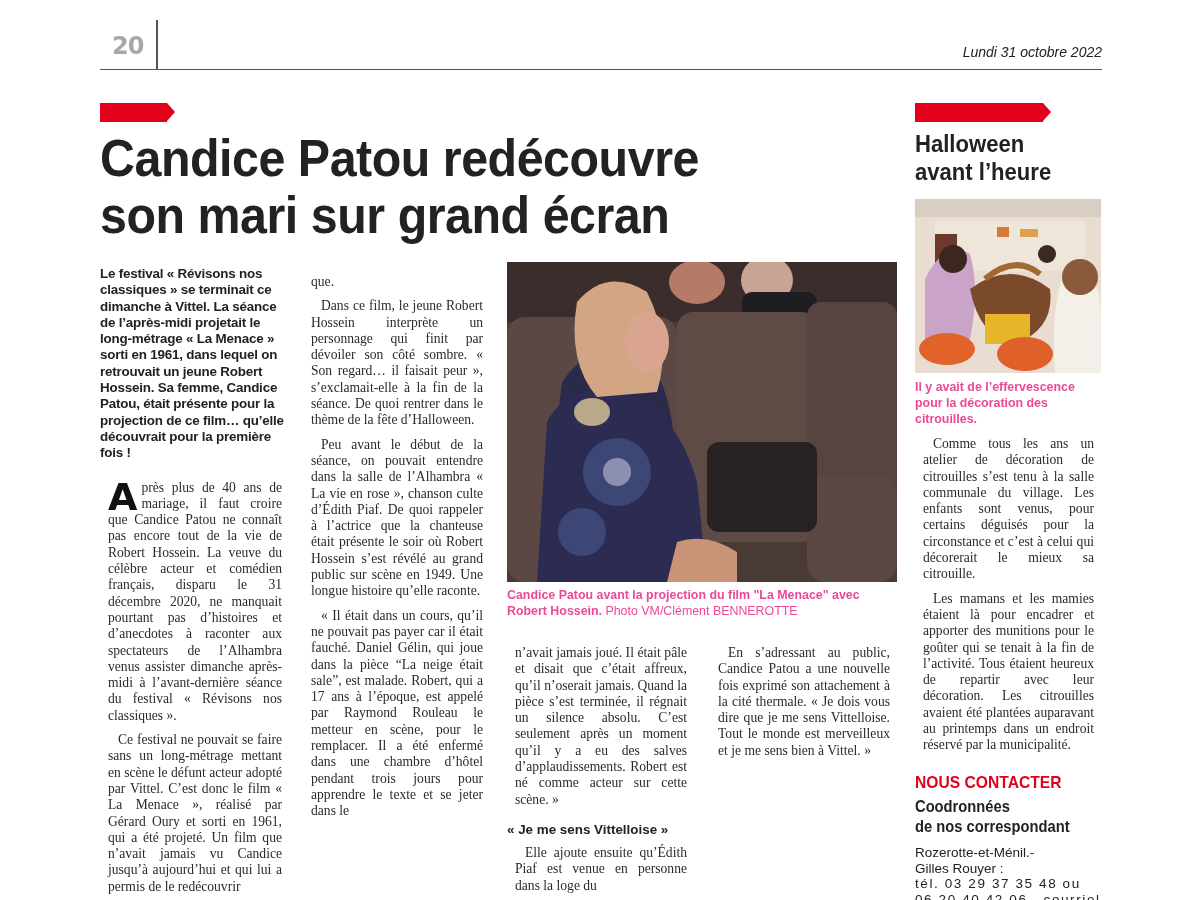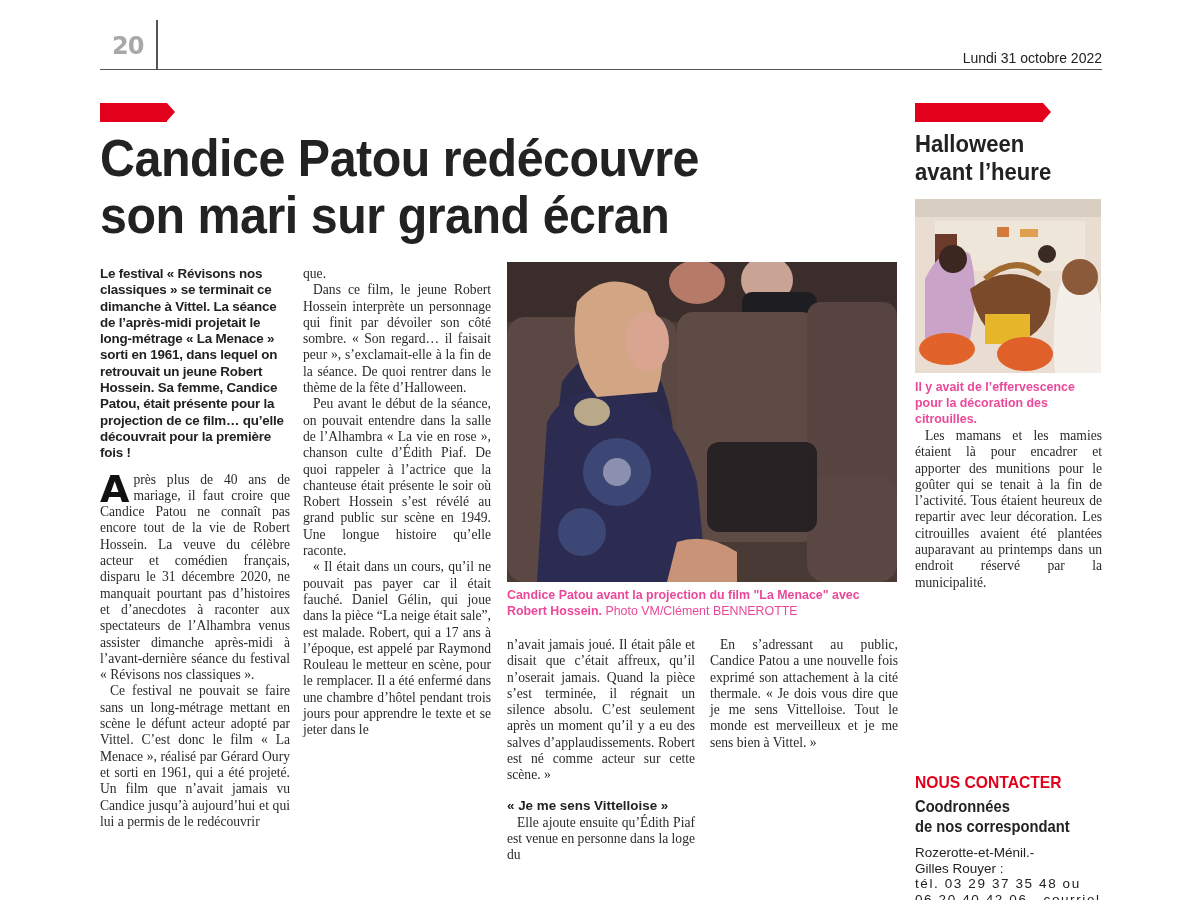--- a/index.html
+++ b/index.html
@@ -3,29 +3,29 @@
 <meta charset="utf-8">
 <style>
   * { box-sizing: border-box; margin: 0; padding: 0; }
   html, body { width: 1200px; height: 900px; overflow: hidden; background: #ffffff; }
   body { position: relative; font-family: "Liberation Serif", "DejaVu Serif", serif; color: #222; }
 
   .page-header { position: absolute; left: 100px; top: 20px; width: 1002px; height: 50px; border-bottom: 1.5px solid #555; }
   .page-num { position: absolute; left: 12px; top: 12px; font-family: "DejaVu Sans", sans-serif; font-weight: bold; font-size: 24px; color: #a8a8a8; letter-spacing: -1px; }
   .header-sep { position: absolute; left: 56px; top: 0; width: 1.5px; height: 50px; background: #555; }
   .section-title { position: absolute; left: 66px; top: 11px; font-family: "DejaVu Sans", sans-serif; font-weight: bold; font-size: 25px; color: #111; letter-spacing: 0.5px; }
-  .header-date { position: absolute; right: 0; top: 24px; font-family: "Liberation Sans", sans-serif; font-size: 14px; color: #222; margin-top: 6px; }
+  .header-date { position: absolute; right: 0; top: 24px; font-family: "Liberation Sans", sans-serif; font-style: italic; font-size: 14px; color: #222; }
 
   .kicker { position: absolute; height: 19px; background: #e2001a; color: #fff; font-family: "Liberation Sans", sans-serif; font-weight: bold; font-size: 15px; line-height: 19px; padding: 14px 6px 0 6px; letter-spacing: 0.5px; }
   .kicker::after { content: ""; position: absolute; right: -8px; top: 0; border-top: 9.5px solid transparent; border-bottom: 9.5px solid transparent; border-left: 8px solid #e2001a; }
 
   .main-title { position: absolute; left: 100px; top: 130px; width: 780px; font-family: "Liberation Sans", sans-serif; font-weight: bold; font-size: 52px; line-height: 57px; color: #222; letter-spacing: -0.5px; transform: scaleX(0.93); transform-origin: left top; }
 
   .col { position: absolute; font-size: 13.6px; line-height: 16.3px; text-align: justify; color: #2a2a2a; }
-  .col p { margin: 0; text-indent: 10px; }
+  .col p { margin: 8px; text-indent: 10px; }
   .col p.noindent { text-indent: 0; }
   .chapo { font-family: "Liberation Sans", sans-serif; font-weight: bold; font-size: 13.4px; line-height: 16.3px; color: #222; text-align: left; letter-spacing: -0.2px; }
   .subhead { font-family: "Liberation Sans", sans-serif; font-weight: bold; font-size: 13.4px; line-height: 15px; color: #222; text-align: left; margin: 14px 0 2px 0; }
   .dropcap { float: left; font-family: "DejaVu Sans", sans-serif; font-weight: bold; font-size: 38px; line-height: 30px; margin: 2px 4px 0 0; color: #111; }
 
   .photo { position: absolute; overflow: hidden; }
   .caption { position: absolute; font-family: "Liberation Sans", sans-serif; font-size: 12.4px; line-height: 16px; color: #ec4899; }
   .caption b { font-weight: bold; }
 
   .side-title { position: absolute; left: 915px; top: 130px; font-family: "Liberation Sans", sans-serif; font-weight: bold; font-size: 24px; line-height: 28px; color: #222; transform: scaleX(0.92); transform-origin: left top; }
@@ -124,20 +124,21 @@
     <ellipse cx="32" cy="150" rx="28" ry="16" fill="#e2632a"></ellipse>
     <ellipse cx="110" cy="155" rx="28" ry="17" fill="#e0602a"></ellipse>
     <path d="M150 70 Q185 60 186 120 L186 174 L140 174 Q135 110 150 70 Z" fill="#f4efe8"></path>
     <circle cx="165" cy="78" r="18" fill="#8a5a3a"></circle>
     <circle cx="132" cy="55" r="9" fill="#3a2a24"></circle>
   </svg>
 </div>
 <div class="caption" style="left:915px; top:379px; width:190px; font-weight:bold; line-height:16px;">Il y avait de l’effervescence pour la décoration des citrouilles.</div>
 
 <div class="col" style="left:915px; top:428px; width:187px;">
+  <p>Comme tous les ans un atelier de décoration de citrouilles s’est tenu à la salle communale du village. Les enfants sont venus, pour certains déguisés pour la circonstance et c’est à celui qui décorerait le mieux sa citrouille.</p>
   <p>Les mamans et les mamies étaient là pour encadrer et apporter des munitions pour le goûter qui se tenait à la fin de l’activité. Tous étaient heureux de repartir avec leur décoration. Les citrouilles avaient été plantées auparavant au printemps dans un endroit réservé par la municipalité.</p>
 </div>
 
 <div class="contact-title">NOUS CONTACTER</div>
 <div class="contact-sub">
   <div>Coodronnées</div>
   <div>de nos correspondant</div>
 </div>
 <div class="contact-body">
   <div>Rozerotte-et-Ménil.-</div>

